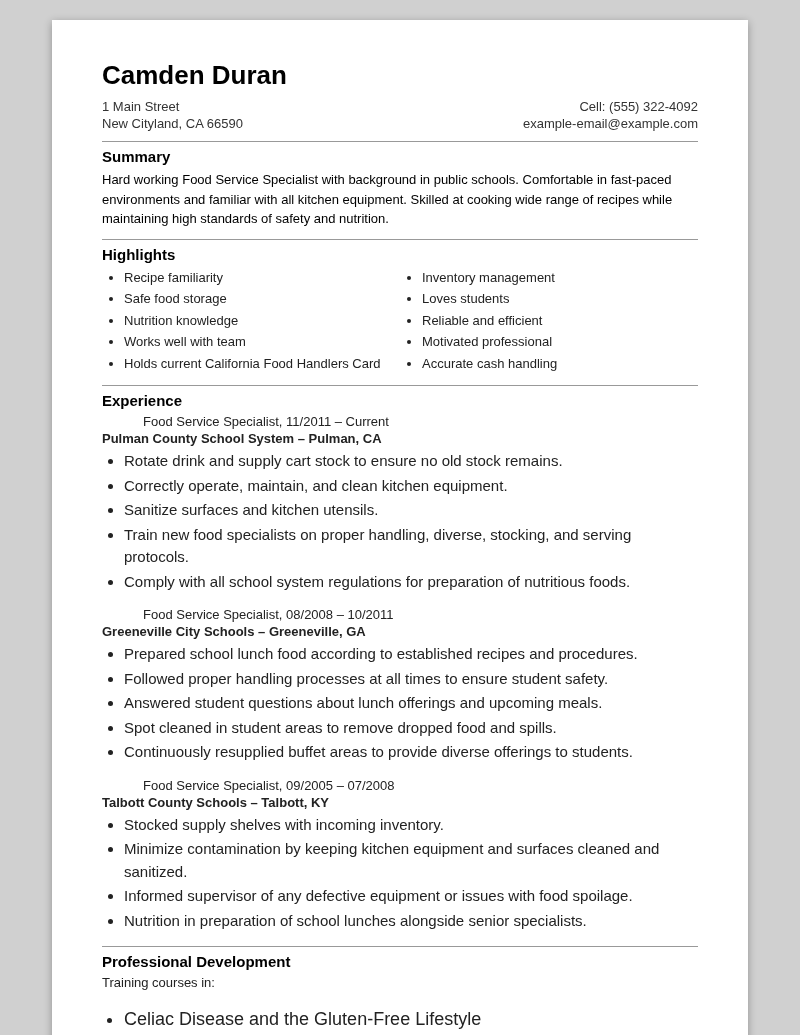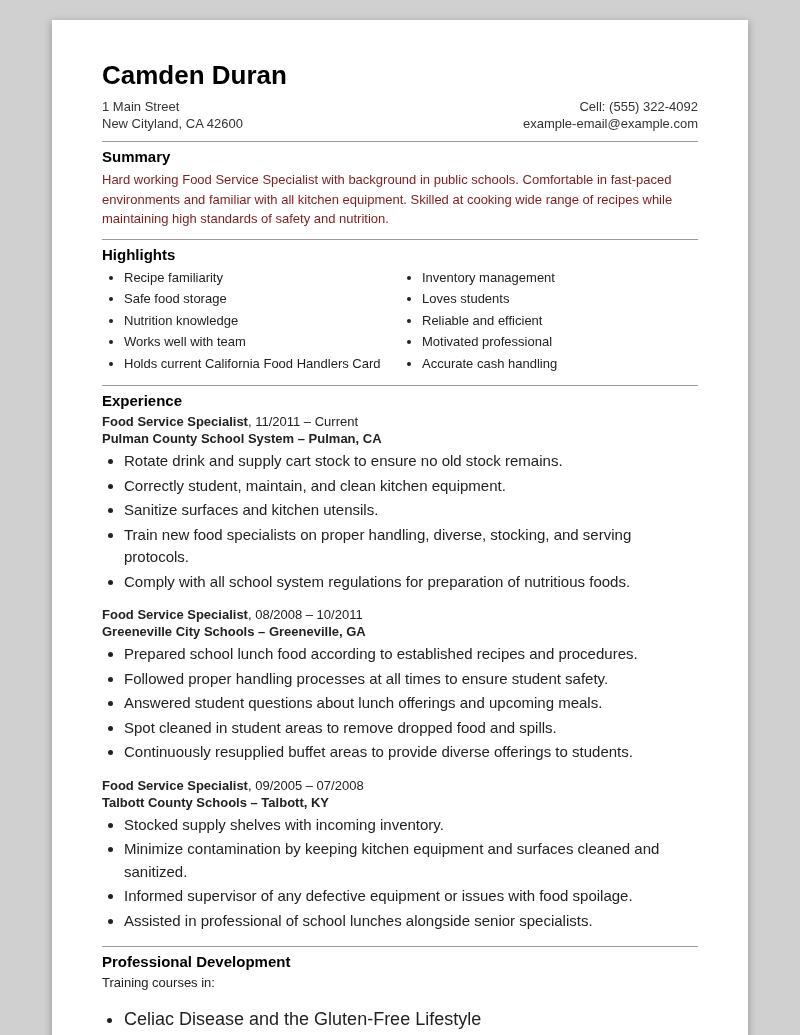--- a/index.html
+++ b/index.html
@@ -41,21 +41,21 @@
       margin: 10px 0 6px 0;
     }
     .section-title {
       font-size: 15px;
       font-weight: bold;
       color: #000;
       margin-bottom: 5px;
     }
     .section-body {
       font-size: 13px;
-      color: #7f1d1d;
+      color: #000000;
       line-height: 1.5;
       margin-bottom: 10px;
     }
     .highlights-grid {
       display: grid;
       grid-template-columns: 1fr 1fr;
       gap: 0;
       font-size: 13px;
       color: #222;
       margin-bottom: 10px;
@@ -70,21 +70,22 @@
     }
     .exp-block {
       margin-bottom: 14px;
     }
     .exp-title-line {
       font-size: 13px;
       color: #222;
       margin-bottom: 2px;
     }
     .exp-title-line .job-title {
-      font-weight: bold;
+      font-weight: normal;
+      margin-left: 41px;
     }
     .exp-company-line {
       font-size: 13px;
       font-weight: bold;
       color: #222;
       margin-bottom: 4px;
     }
     .exp-bullets {
       list-style: disc;
       padding-left: 22px;
@@ -116,21 +117,21 @@
 
 <div class="page">
 
   <div>
     <div class="header-name">Camden Duran</div>
     <div class="contact-row">
       <span>1 Main Street</span>
       <span>Cell: (555) 322-4092</span>
     </div>
     <div class="contact-row">
-      <span>New Cityland, CA 42600</span>
+      <span>New Cityland, CA 66590</span>
       <span>example-email@example.com</span>
     </div>
   </div>
 
   <hr class="divider">
 
   <div>
     <div class="section-title">Summary</div>
     <div class="section-body">Hard working Food Service Specialist with background in public schools. Comfortable in fast-paced environments and familiar with all kitchen equipment. Skilled at cooking wide range of recipes while maintaining high standards of safety and nutrition.</div>
   </div>
@@ -164,21 +165,21 @@
   <hr class="divider">
 
   <div>
     <div class="section-title">Experience</div>
     <div id="experience-jobs">
         <div class="exp-block">
           <div class="exp-title-line"><span class="job-title">Food Service Specialist</span>, 11/2011 – Current</div>
           <div class="exp-company-line">Pulman County School System – Pulman, CA</div>
           <ul class="exp-bullets">
             <li>Rotate drink and supply cart stock to ensure no old stock remains.</li>
-            <li>Correctly student, maintain, and clean kitchen equipment.</li>
+            <li>Correctly operate, maintain, and clean kitchen equipment.</li>
             <li>Sanitize surfaces and kitchen utensils.</li>
             <li>Train new food specialists on proper handling, diverse, stocking, and serving protocols.</li>
             <li>Comply with all school system regulations for preparation of nutritious foods.</li>
           </ul>
         </div>
         <div class="exp-block">
           <div class="exp-title-line"><span class="job-title">Food Service Specialist</span>, 08/2008 – 10/2011</div>
           <div class="exp-company-line">Greeneville City Schools – Greeneville, GA</div>
           <ul class="exp-bullets">
             <li>Prepared school lunch food according to established recipes and procedures.</li>
@@ -188,21 +189,21 @@
             <li>Continuously resupplied buffet areas to provide diverse offerings to students.</li>
           </ul>
         </div>
         <div class="exp-block">
           <div class="exp-title-line"><span class="job-title">Food Service Specialist</span>, 09/2005 – 07/2008</div>
           <div class="exp-company-line">Talbott County Schools – Talbott, KY</div>
           <ul class="exp-bullets">
             <li>Stocked supply shelves with incoming inventory.</li>
             <li>Minimize contamination by keeping kitchen equipment and surfaces cleaned and sanitized.</li>
             <li>Informed supervisor of any defective equipment or issues with food spoilage.</li>
-            <li>Assisted in professional of school lunches alongside senior specialists.</li>
+            <li>Nutrition in preparation of school lunches alongside senior specialists.</li>
           </ul>
         </div>
       </div>
   </div>
 
   <hr class="divider">
 
   <div>
     <div class="section-title">Professional Development</div>
     <div class="pro-dev-intro">Training courses in:</div>

